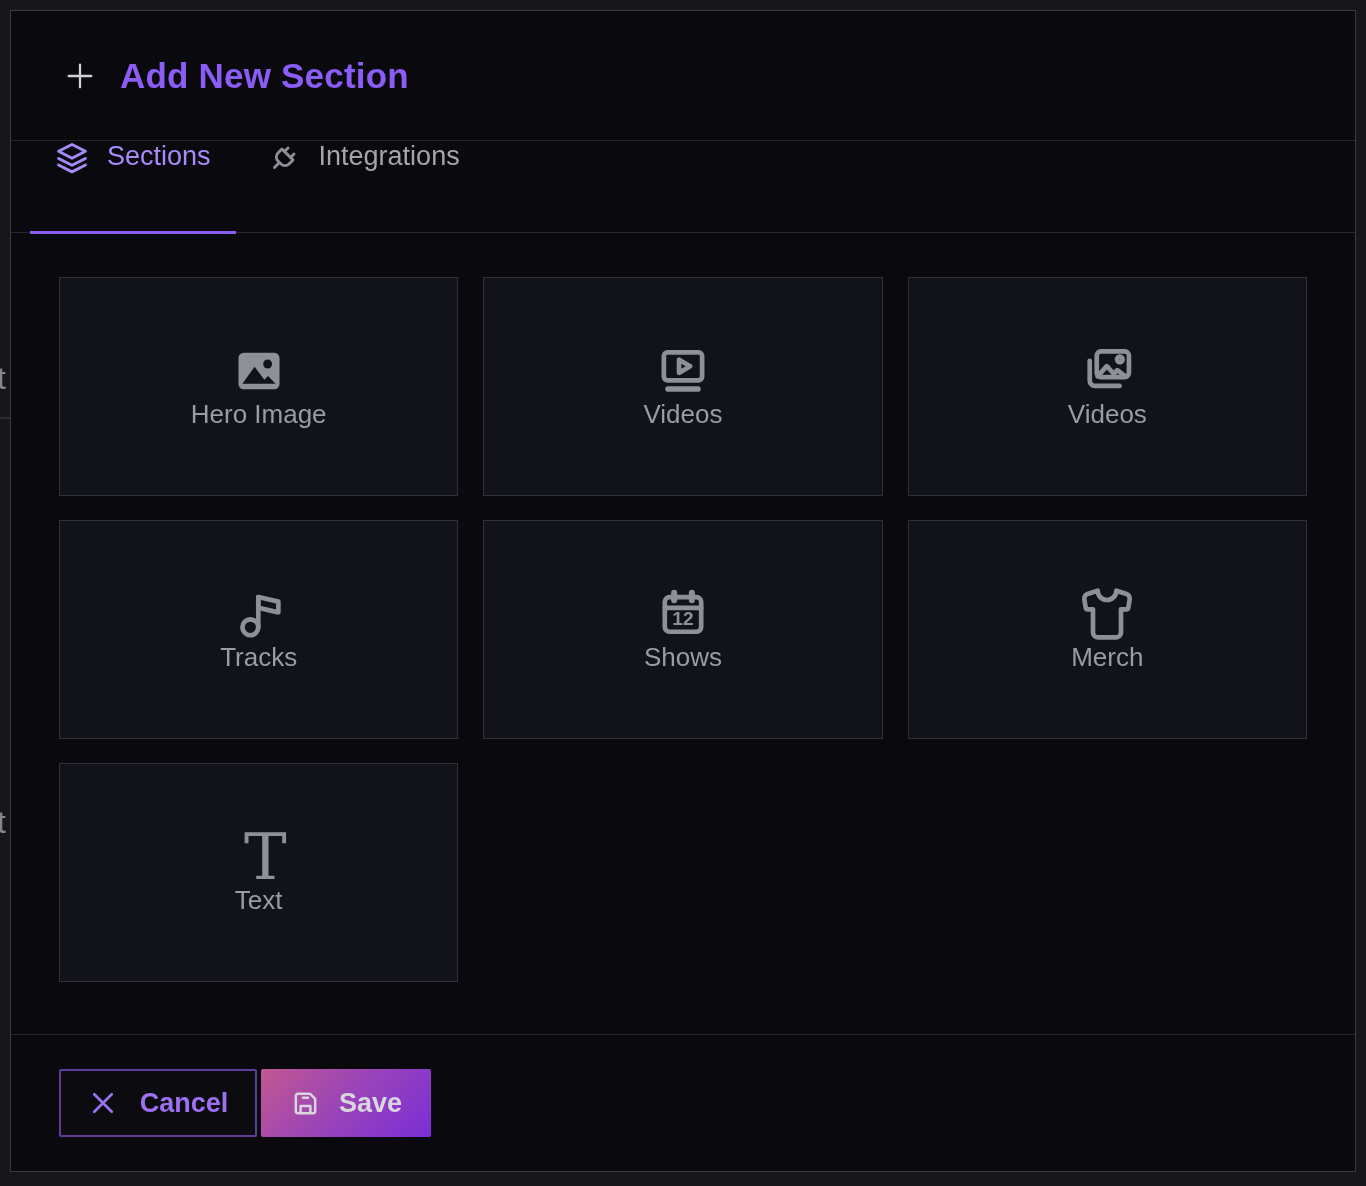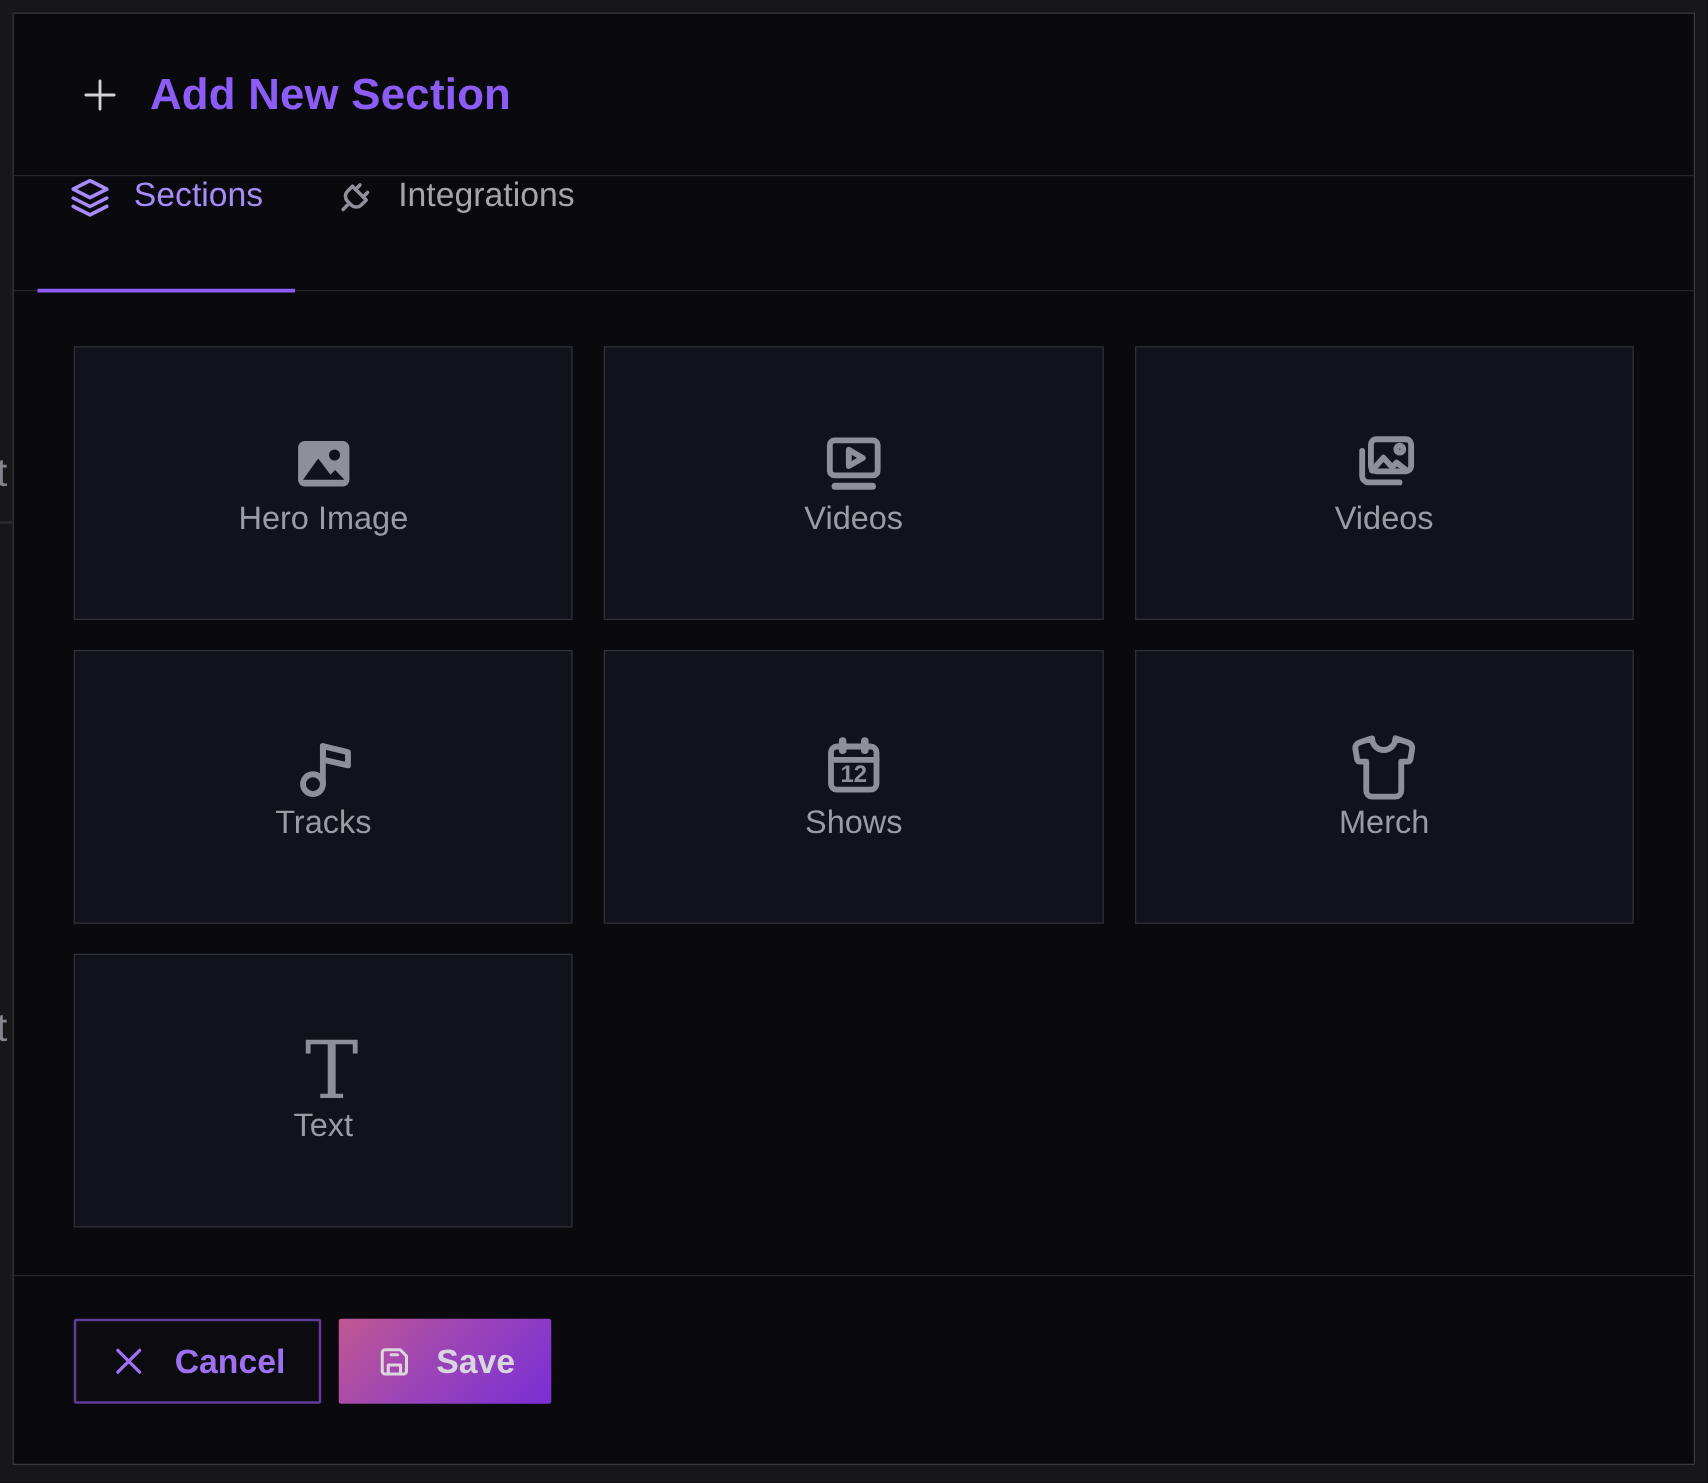--- a/index.html
+++ b/index.html
@@ -69,23 +69,23 @@
   }
   .card-icon svg { width:56px; height:56px; }
   .card-label { font-size:26px; color:#9b9ba4; }
   .serif-t {
     font-family:"DejaVu Serif", serif; font-size:64px; line-height:56px;
     color:#8f8f99;
   }
 
   
   .modal-footer {
-    position:absolute; left:0; right:0; bottom:14px; height:137px;
+    position:absolute; left:0; right:0; bottom:0; height:137px;
     border-top:1px solid #26262b;
-    display:flex; align-items:center; padding-left:48px; gap:14px;
+    display:flex; align-items:center; padding-left:48px; gap:4px;
   }
   .btn {
     height:68px; display:flex; align-items:center; justify-content:center;
     font-family:"Liberation Sans", sans-serif;
     font-size:27px; font-weight:700; cursor:pointer; border-radius:2px;
   }
   .btn-cancel {
     width:198px; background:#0b0b10; border:2px solid #5d3c9a; color:#9e70f2;
     gap:22px;
   }

